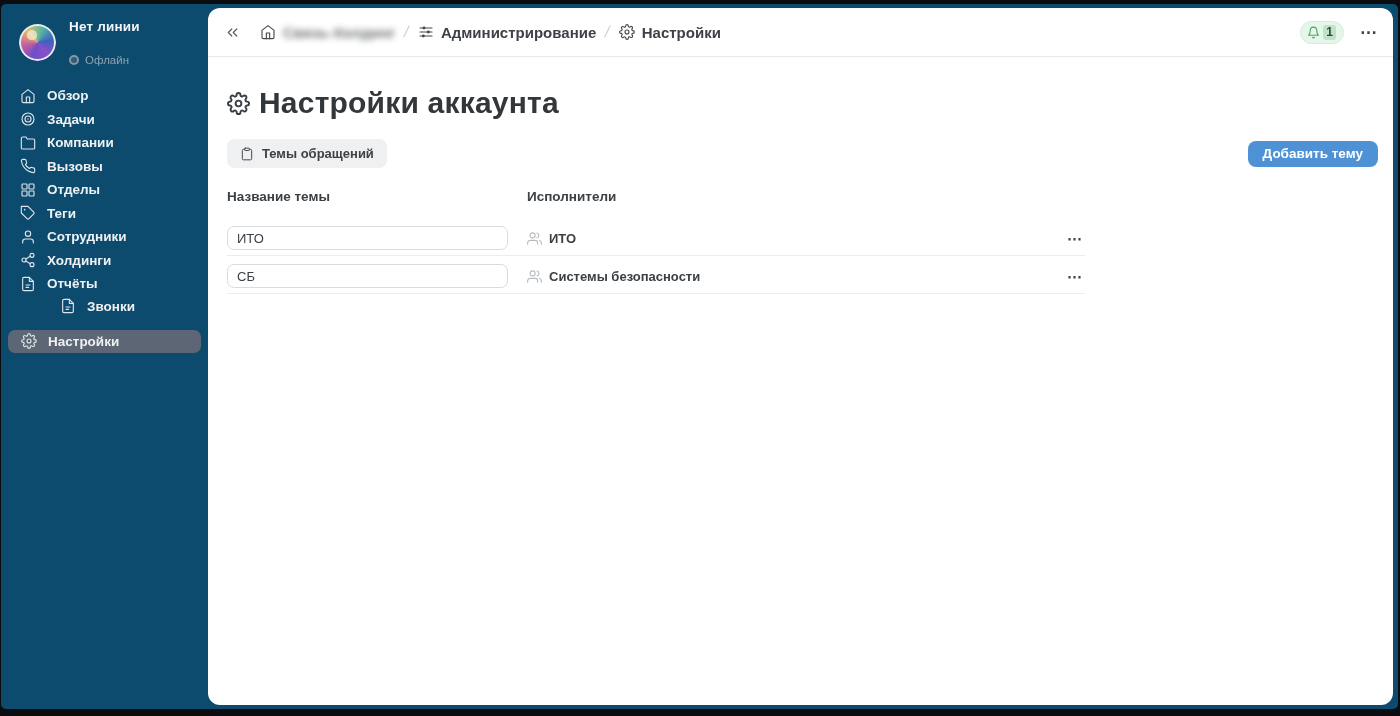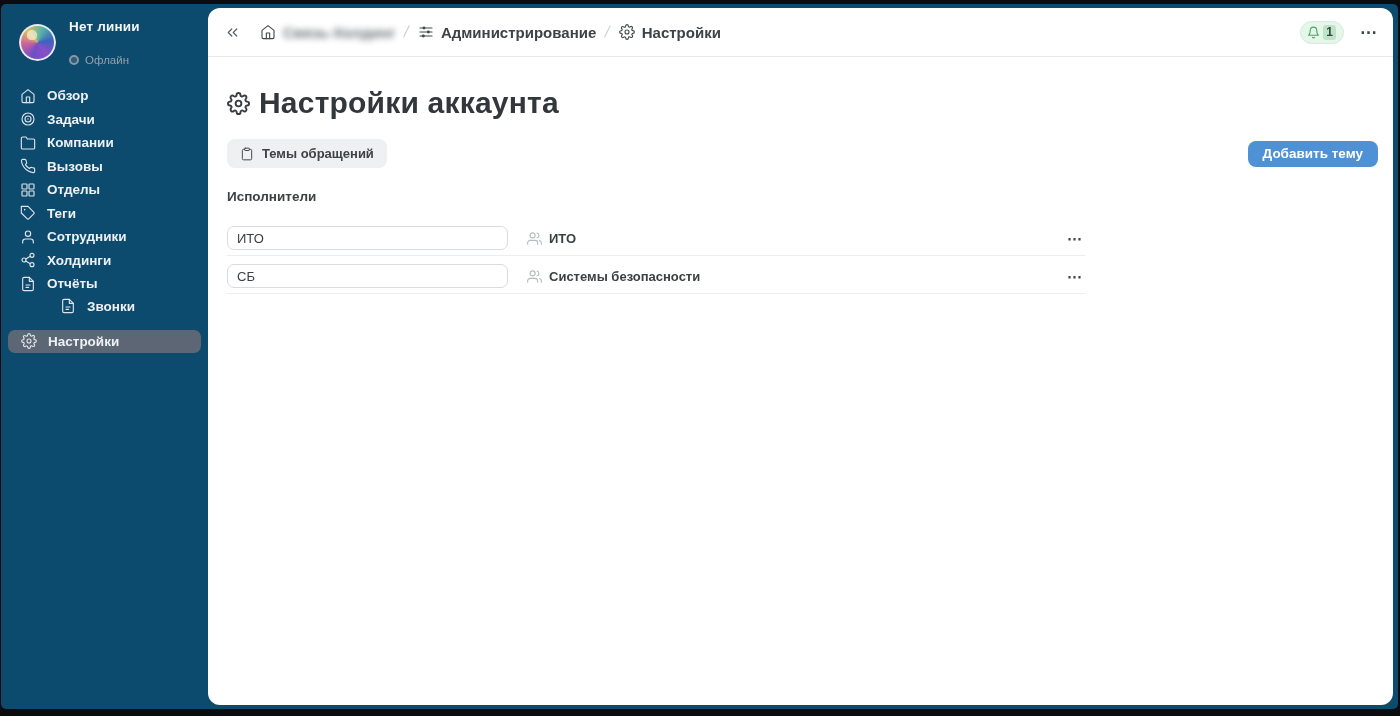--- a/index.html
+++ b/index.html
@@ -305,20 +305,21 @@
           <svg class="ic">
               <use href="#i-clipboard"></use>
             </svg>
           <span>Темы обращений</span>
         </button>
         <button class="add-btn">Добавить тему</button>
       </div>
 
       <div class="topics-table">
         <div class="thead">
+          <div class="th-name">Название темы</div>
           <div class="th-exec">Исполнители</div>
         </div>
 
         <div class="trow">
           <div class="cell-name">
             <input class="name-input" type="text" value="ИТО" style="">
           </div>
           <div class="cell-exec">
             <svg class="ic">
                 <use href="#i-users"></use>

